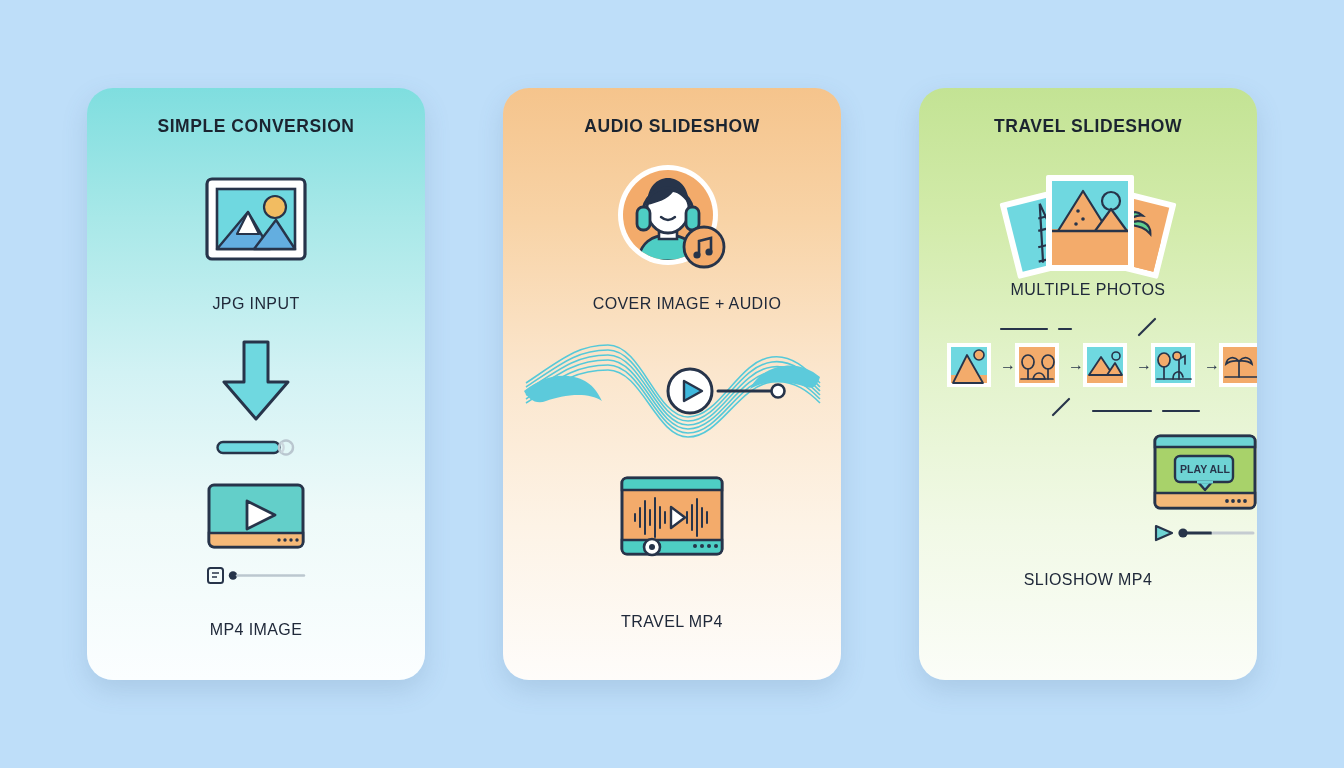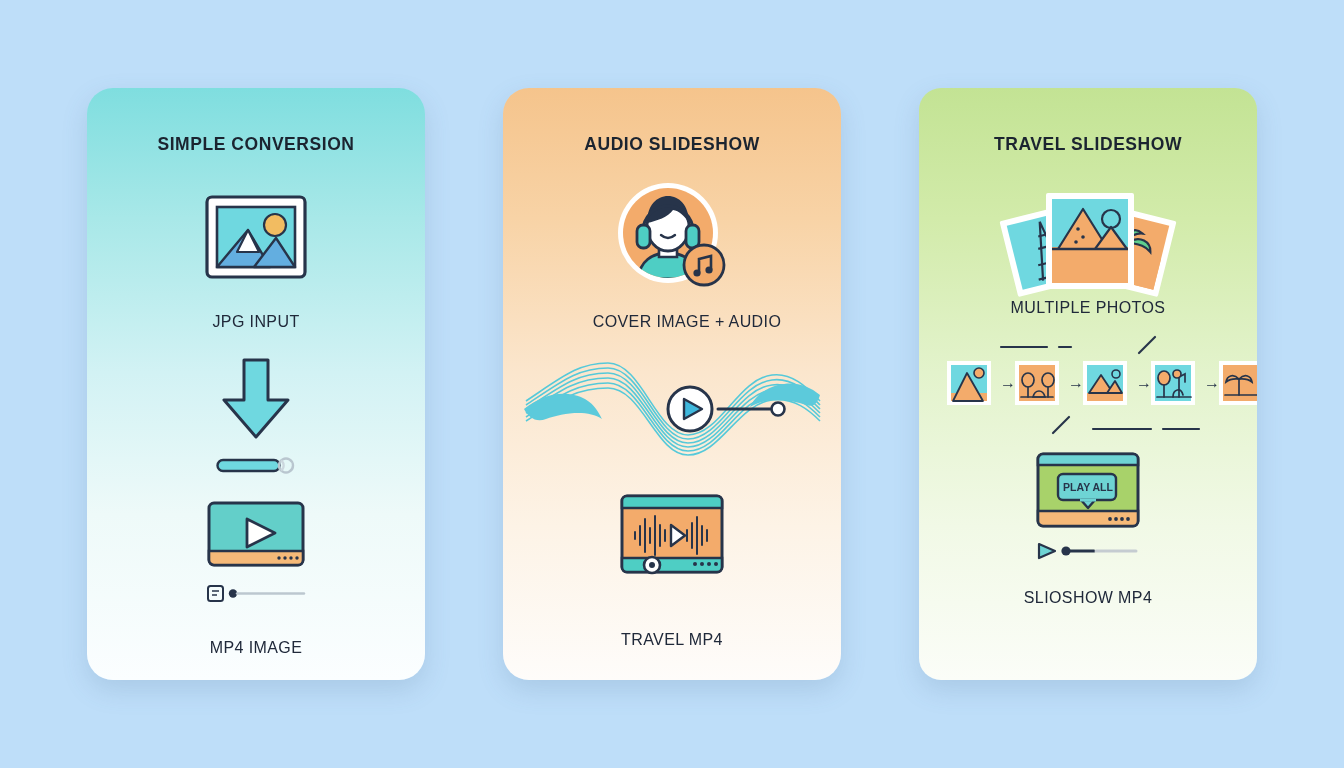--- a/index.html
+++ b/index.html
@@ -13,24 +13,24 @@
   .card{
     position:relative;
     width:338px;height:592px;
     border-radius:26px;
     overflow:hidden;
     box-shadow:0 10px 26px rgba(80,110,150,.18);
     display:flex;flex-direction:column;align-items:center;
   }
   .card.c1{background:linear-gradient(180deg,#7fdedf 0%,#a8e8e8 22%,#d2f2f4 48%,#eefaf9 72%,#fbfeff 100%);}
   .card.c2{background:linear-gradient(180deg,#f5c48c 0%,#f8d3a6 22%,#fbe6cd 48%,#fdf3e6 74%,#fefcfa 100%);}
-  .card.c3{background:linear-gradient(180deg,#c3e394 0%,#d2ebaa 22%,#e3f3cc 48%,#f1f9e6 74%,#fbfdf8 100%);border-radius:22px;}
+  .card.c3{background:linear-gradient(180deg,#c3e394 0%,#d2ebaa 22%,#e3f3cc 48%,#f1f9e6 74%,#fbfdf8 100%);}
 
   .card-title{
-    margin-top:46px;
+    margin-top:28px;
     font-size:17.5px;font-weight:bold;letter-spacing:.55px;
     color:#1b2430;text-align:center;
   }
   .cap{
     font-size:16px;letter-spacing:.4px;color:#20293a;text-align:left;
     font-weight:400;
   }
 
   .slot{display:flex;align-items:center;justify-content:center;width:100%;}
 
@@ -303,21 +303,21 @@
           <g fill="none" stroke="#27344a" stroke-width="1.7" stroke-linecap="round">
             <path d="M296 60 V44"></path>
               <path d="M296 44 c-6 -6 -12 -3 -13 3 c5 -4 9 -3 13 -3 Z"></path>
             <path d="M296 44 c6 -6 12 -3 13 3 c-5 -4 -9 -3 -13 -3 Z"></path>
             <line x1="282" y1="60" x2="314" y2="60"></line>
           </g>
         </g>
       </svg>
     </div>
 
-    <div class="slot slot-out" style="flex-direction:column;">
+    <div class="slot slot-out" style="flex-direction:column;align-items:flex-end;">
       <svg width="104" height="82" viewBox="0 0 104 82">
         <rect x="2" y="2" width="100" height="72" rx="5" fill="#a8d26a" stroke="#27344a" stroke-width="3"></rect>
         <path d="M2 7 a5 5 0 0 1 5 -5 H97 a5 5 0 0 1 5 5 v6 H2 Z" fill="#6ed4d4" stroke="#27344a" stroke-width="2.6"></path>
         <path d="M2 59 H102 v10 a5 5 0 0 1 -5 5 H7 a5 5 0 0 1 -5 -5 Z" fill="#f5b978" stroke="#27344a" stroke-width="2.6"></path>
         <rect x="22" y="22" width="58" height="26" rx="5" fill="#6ed4d4" stroke="#27344a" stroke-width="2.4"></rect>
         <path d="M45 48 L52 56 L59 48 Z" fill="#6ed4d4" stroke="#27344a" stroke-width="2.4" stroke-linejoin="round"></path>
         <line x1="44" y1="48" x2="60" y2="48" stroke="#6ed4d4" stroke-width="3"></line>
         <text x="52" y="39" text-anchor="middle" font-size="10.5" font-weight="bold" fill="#27344a" font-family="'Liberation Sans',sans-serif">PLAY ALL</text>
         <g fill="#27344a">
             <circle cx="74" cy="67" r="1.9"></circle>

